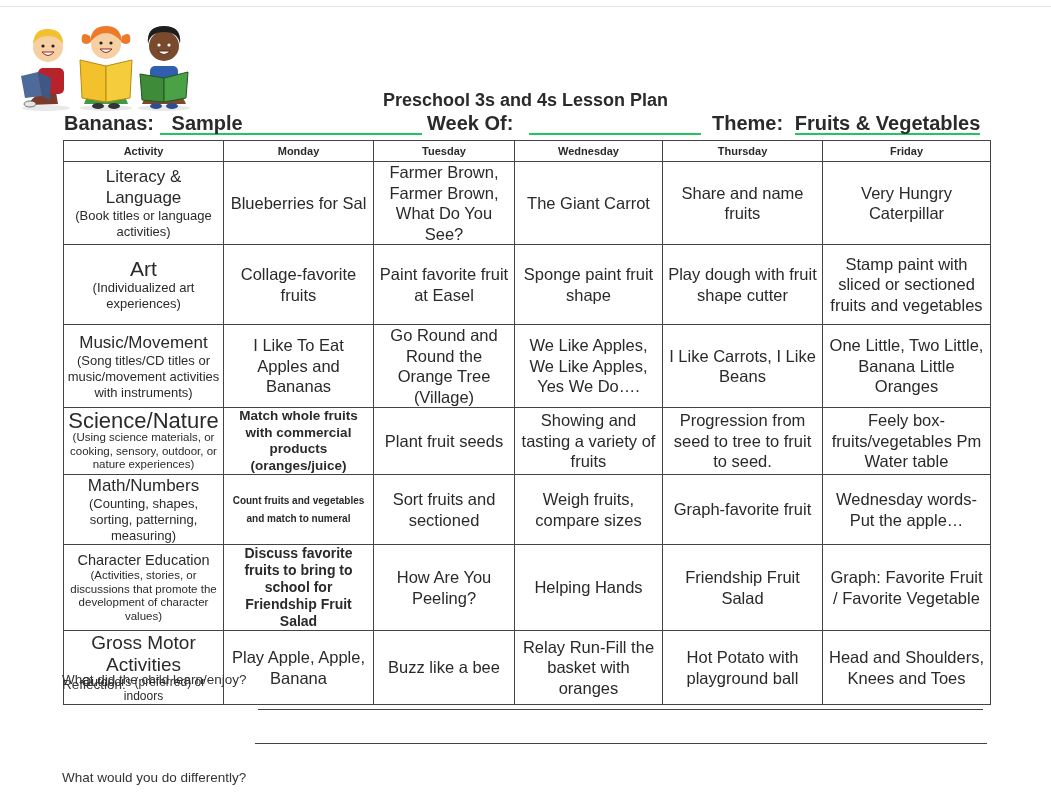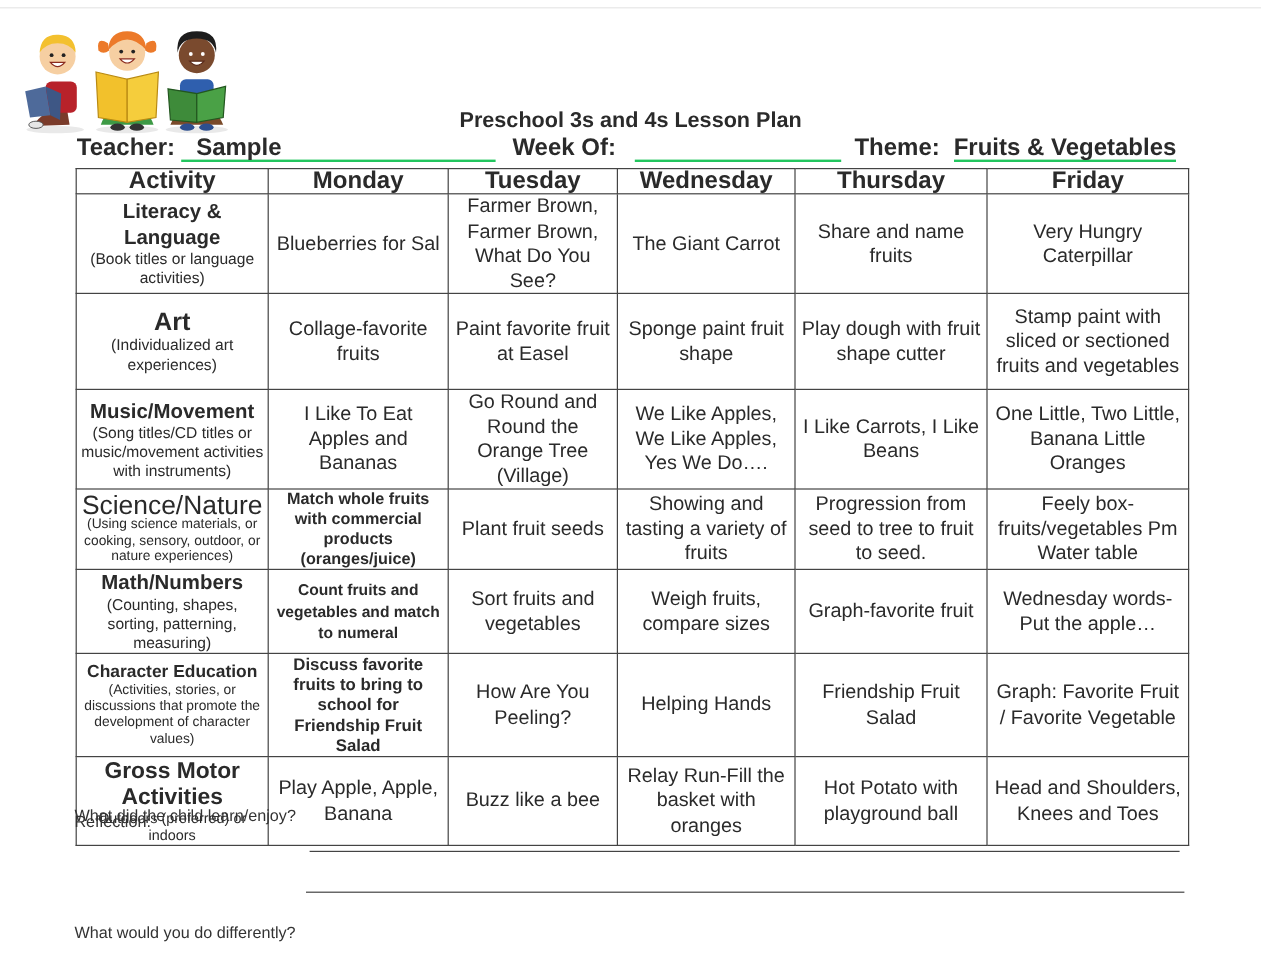--- a/index.html
+++ b/index.html
@@ -24,24 +24,24 @@
   .theme .u { margin-left: 6px; text-align: right; }
 
   table.plan {
     position: absolute; left: 63px; top: 140px; border-collapse: collapse;
     table-layout: fixed; width: 927px;
   }
   table.plan td, table.plan th {
     border: 1.5px solid #444; text-align: center; vertical-align: middle;
     padding: 0 3px; overflow: hidden; color: #2a2a2a;
   }
-  table.plan th { font-size: 20px; font-weight: bold; height: 20px; line-height: 18px; }
+  table.plan th { font-size: 11px; font-weight: bold; height: 20px; line-height: 18px; }
   table.plan td.cell { font-size: 16.5px; line-height: 20.5px; }
   table.plan td.cell.small { font-size: 13.5px; line-height: 16.5px; font-weight: bold; }
-  .act-name { font-weight: bold; font-size: 17px; line-height: 21px; display: block; }
+  .act-name { font-weight: normal; font-size: 17px; line-height: 21px; display: block; }
   .act-name.big { font-size: 21px; line-height: 23px; }
   .act-name.plain { font-weight: normal; font-size: 22px; }
   .act-name.sm { font-size: 14.5px; line-height: 17px; }
   .act-desc { font-size: 13px; line-height: 16px; display: block; }
   .act-desc.xs { font-size: 11.5px; line-height: 13.5px; }
 
   .refl { position: absolute; left: 62px; font-size: 13.5px; color: #333; white-space: nowrap; }
   .refl-line { position: absolute; height: 0; border-bottom: 1.5px solid #444; }
 </style>
 </head>
@@ -92,21 +92,21 @@
     <ellipse cx="138" cy="86" rx="6" ry="3" fill="#2d4f8f"></ellipse>
     <ellipse cx="154" cy="86" rx="6" ry="3" fill="#2d4f8f"></ellipse>
   </g>
 </svg>
 
 <div class="title">
   <span>Preschool 3s and 4s Lesson Plan</span>
 </div>
 
 <div class="hdr teacher">
-  <span>Teacher:</span>
+  <span>Bananas:</span>
   <span class="u">Sample</span>
 </div>
 <div class="hdr week">
   <span>Week Of:</span>
   <span class="u">&nbsp;</span>
 </div>
 <div class="hdr theme">
   <span>Theme:</span>
   <span class="u">Fruits &amp; Vegetables</span>
 </div>
@@ -178,22 +178,22 @@
       <td class="cell">Showing and tasting a variety of fruits</td>
       <td class="cell">Progression from seed to tree to fruit to seed.</td>
       <td class="cell">Feely box- fruits/vegetables Pm Water table</td>
     </tr>
 
     <tr style="height:59px">
       <td>
         <span class="act-name">Math/Numbers</span>
         <span class="act-desc">(Counting, shapes, sorting, patterning, measuring)</span>
       </td>
-      <td class="cell small" style="font-size:13px;line-height:18px">Count fruits and vegetables and match to numeral</td>
-      <td class="cell">Sort fruits and vegetables</td>
+      <td class="cell small" style="font-size:10px;line-height:18px">Count fruits and vegetables and match to numeral</td>
+      <td class="cell">Sort fruits and sectioned</td>
       <td class="cell">Weigh fruits, compare sizes</td>
       <td class="cell">Graph-favorite fruit</td>
       <td class="cell">Wednesday words- Put the apple…</td>
     </tr>
 
     <tr style="height:74px">
       <td>
         <span class="act-name sm">Character Education</span>
         <span class="act-desc xs">(Activities, stories, or discussions that promote the development of character values)</span>
       </td>

